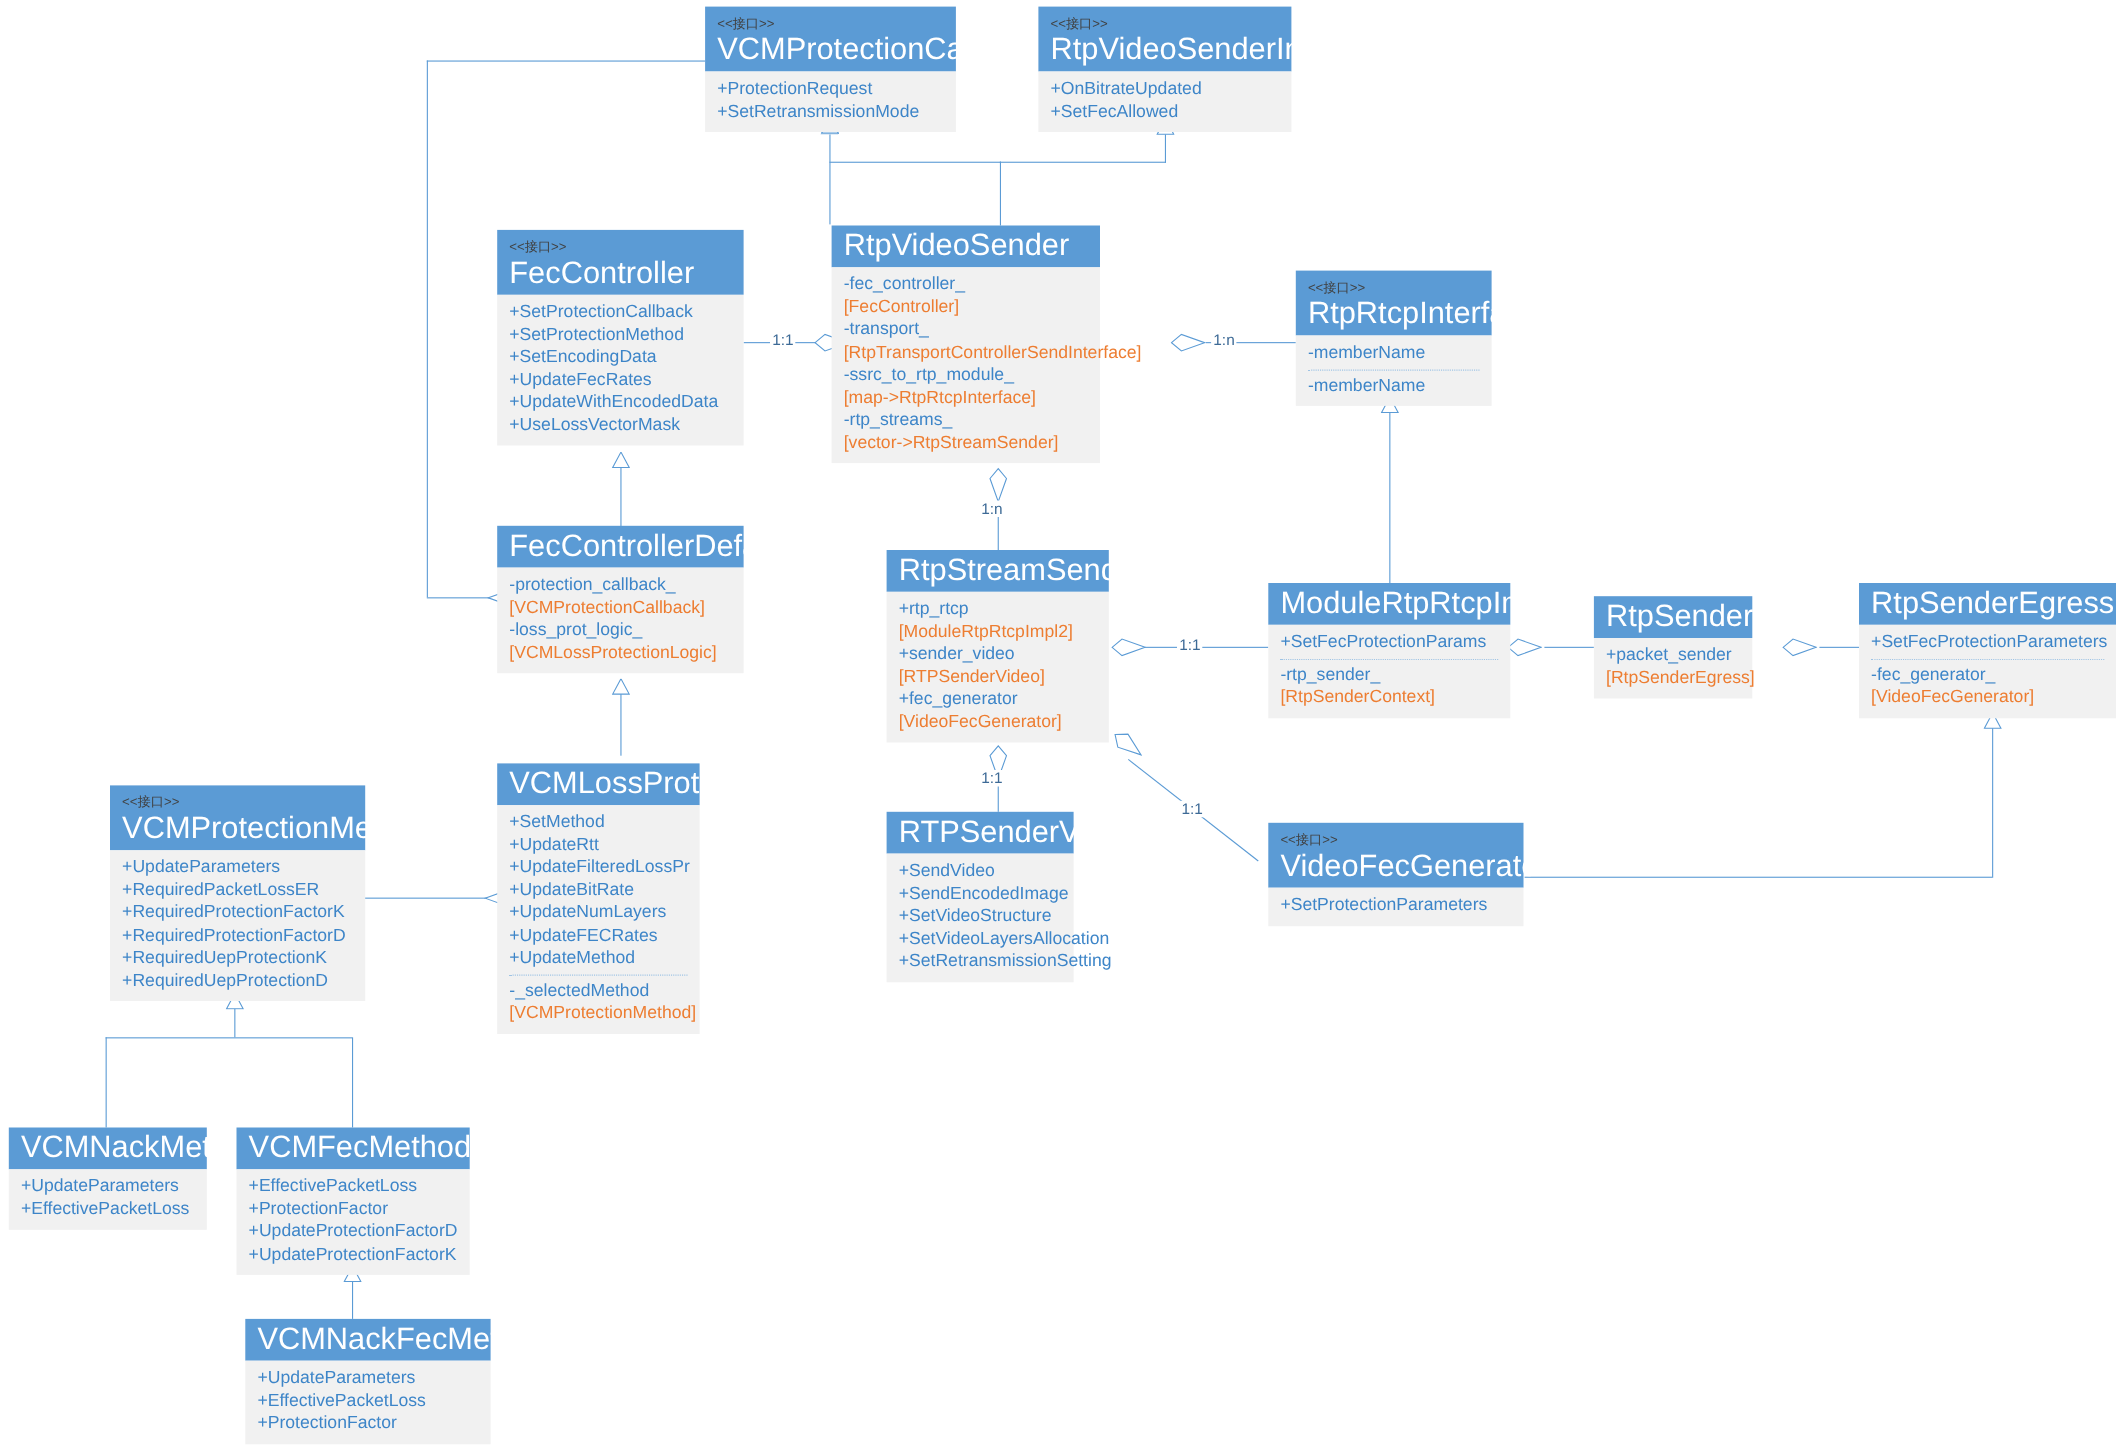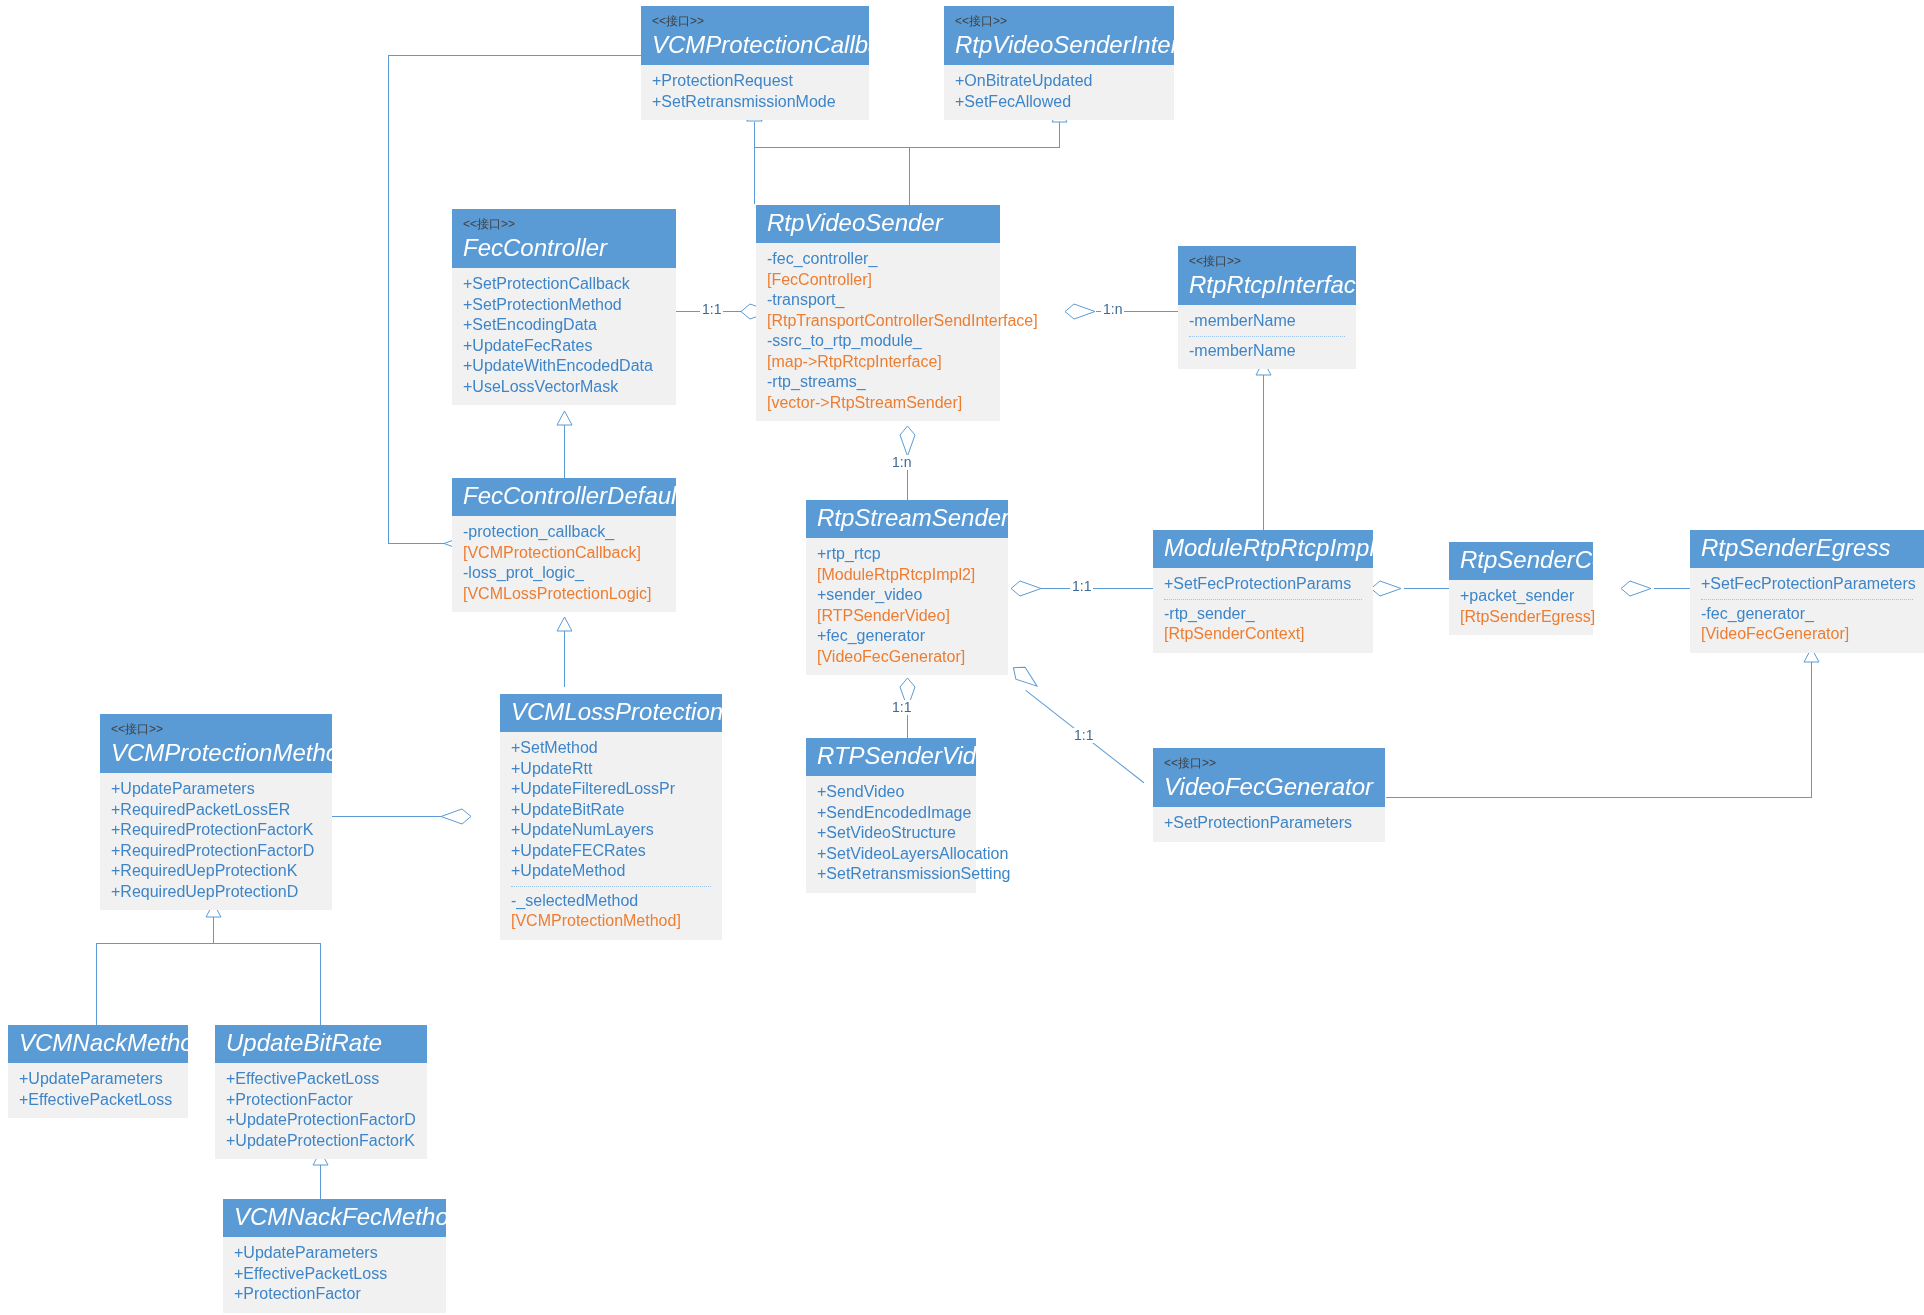--- a/index.html
+++ b/index.html
@@ -7,21 +7,21 @@
   #canvas{position:relative;width:1924px;height:1315px;overflow:hidden;background:#ffffff;}
 
   
   .cls{position:absolute;box-sizing:border-box;}
   .cls .hdr{
     background:#5b9bd5;color:#ffffff;
     padding:5px 11px 7px 11px;
     box-sizing:border-box;
   }
   .cls .stereo{font-size:12px;line-height:21px;color:#404040;display:block;}
-  .cls .nm{font-size:24px;line-height:26px;display:block;white-space:nowrap;font-style:italic;}
+  .cls .nm{font-size:28px;line-height:26px;display:block;white-space:nowrap;}
   .cls .body{
     background:#f1f1f1;
     padding:6px 11px 8px 11px;
     box-sizing:border-box;
   }
   .mem{font-size:16px;line-height:20.5px;color:#3d85c8;white-space:nowrap;}
   .mem .ty{color:#ed7d31;display:block;}
   .sep{border-top:1px dotted #9ec3e4;margin:4px 0 4px 0;height:0;}
 
   
@@ -325,21 +325,21 @@
     <div class="body">
       <div class="mem">+SetFecProtectionParameters</div>
       <div class="sep"></div>
       <div class="mem">
         <span>-fec_generator_</span>
         <span class="ty">[VideoFecGenerator]</span>
       </div>
     </div>
   </div>
 
-  <div class="cls" style="left:452px;top:694px;width:222px;margin-left:48px;">
+  <div class="cls" style="left:452px;top:694px;width:184px;">
     <div class="hdr">
       <span class="nm">VCMLossProtectionLogic</span>
     </div>
     <div class="body">
       <div class="mem">+SetMethod</div>
       <div class="mem">+UpdateRtt</div>
       <div class="mem">+UpdateFilteredLossPr</div>
       <div class="mem">+UpdateBitRate</div>
       <div class="mem">+UpdateNumLayers</div>
       <div class="mem">+UpdateFECRates</div>
@@ -395,21 +395,21 @@
       <span class="nm">VCMNackMethod</span>
     </div>
     <div class="body">
       <div class="mem">+UpdateParameters</div>
       <div class="mem">+EffectivePacketLoss</div>
     </div>
   </div>
 
   <div class="cls" style="left:215px;top:1025px;width:212px;">
     <div class="hdr">
-      <span class="nm">UpdateBitRate</span>
+      <span class="nm">VCMFecMethod</span>
     </div>
     <div class="body">
       <div class="mem">+EffectivePacketLoss</div>
       <div class="mem">+ProtectionFactor</div>
       <div class="mem">+UpdateProtectionFactorD</div>
       <div class="mem">+UpdateProtectionFactorK</div>
     </div>
   </div>
 
   <div class="cls" style="left:223px;top:1199px;width:223px;">

